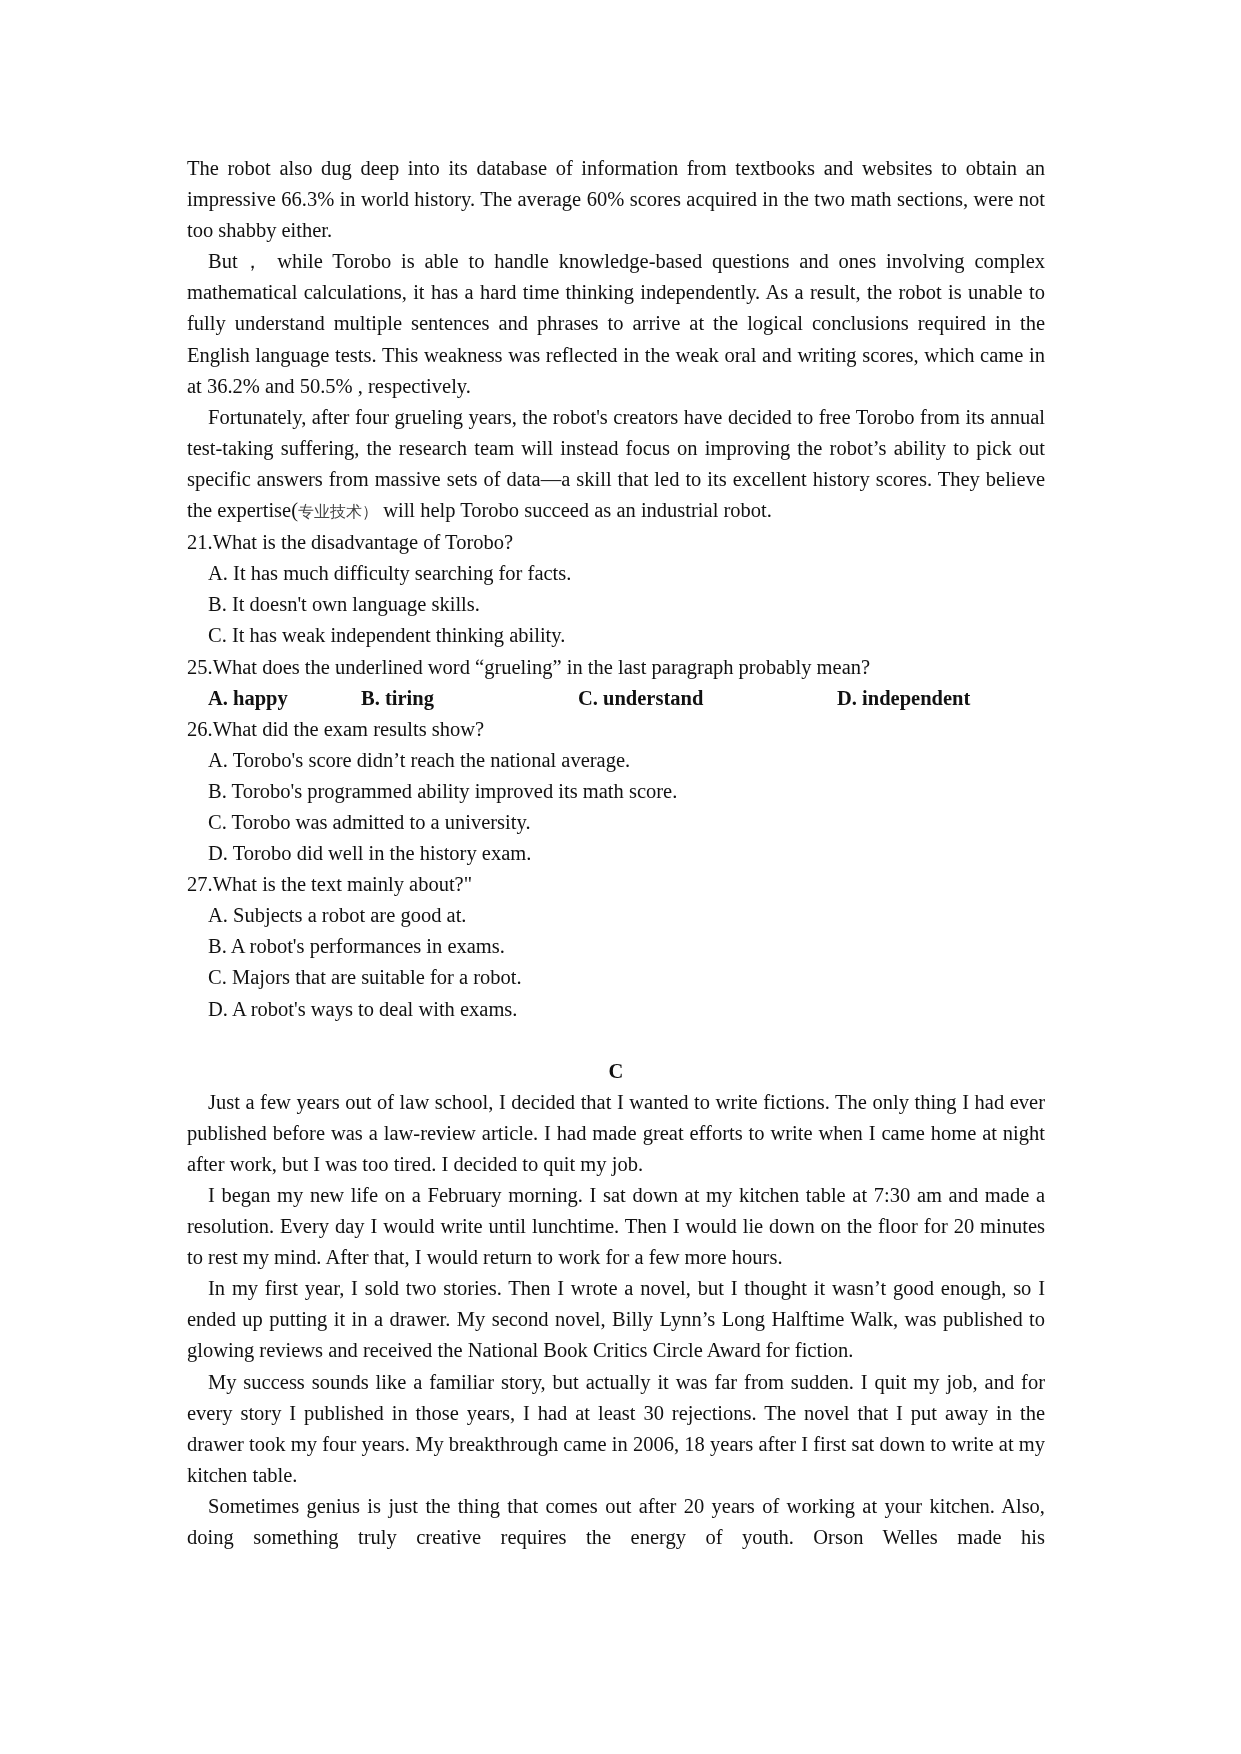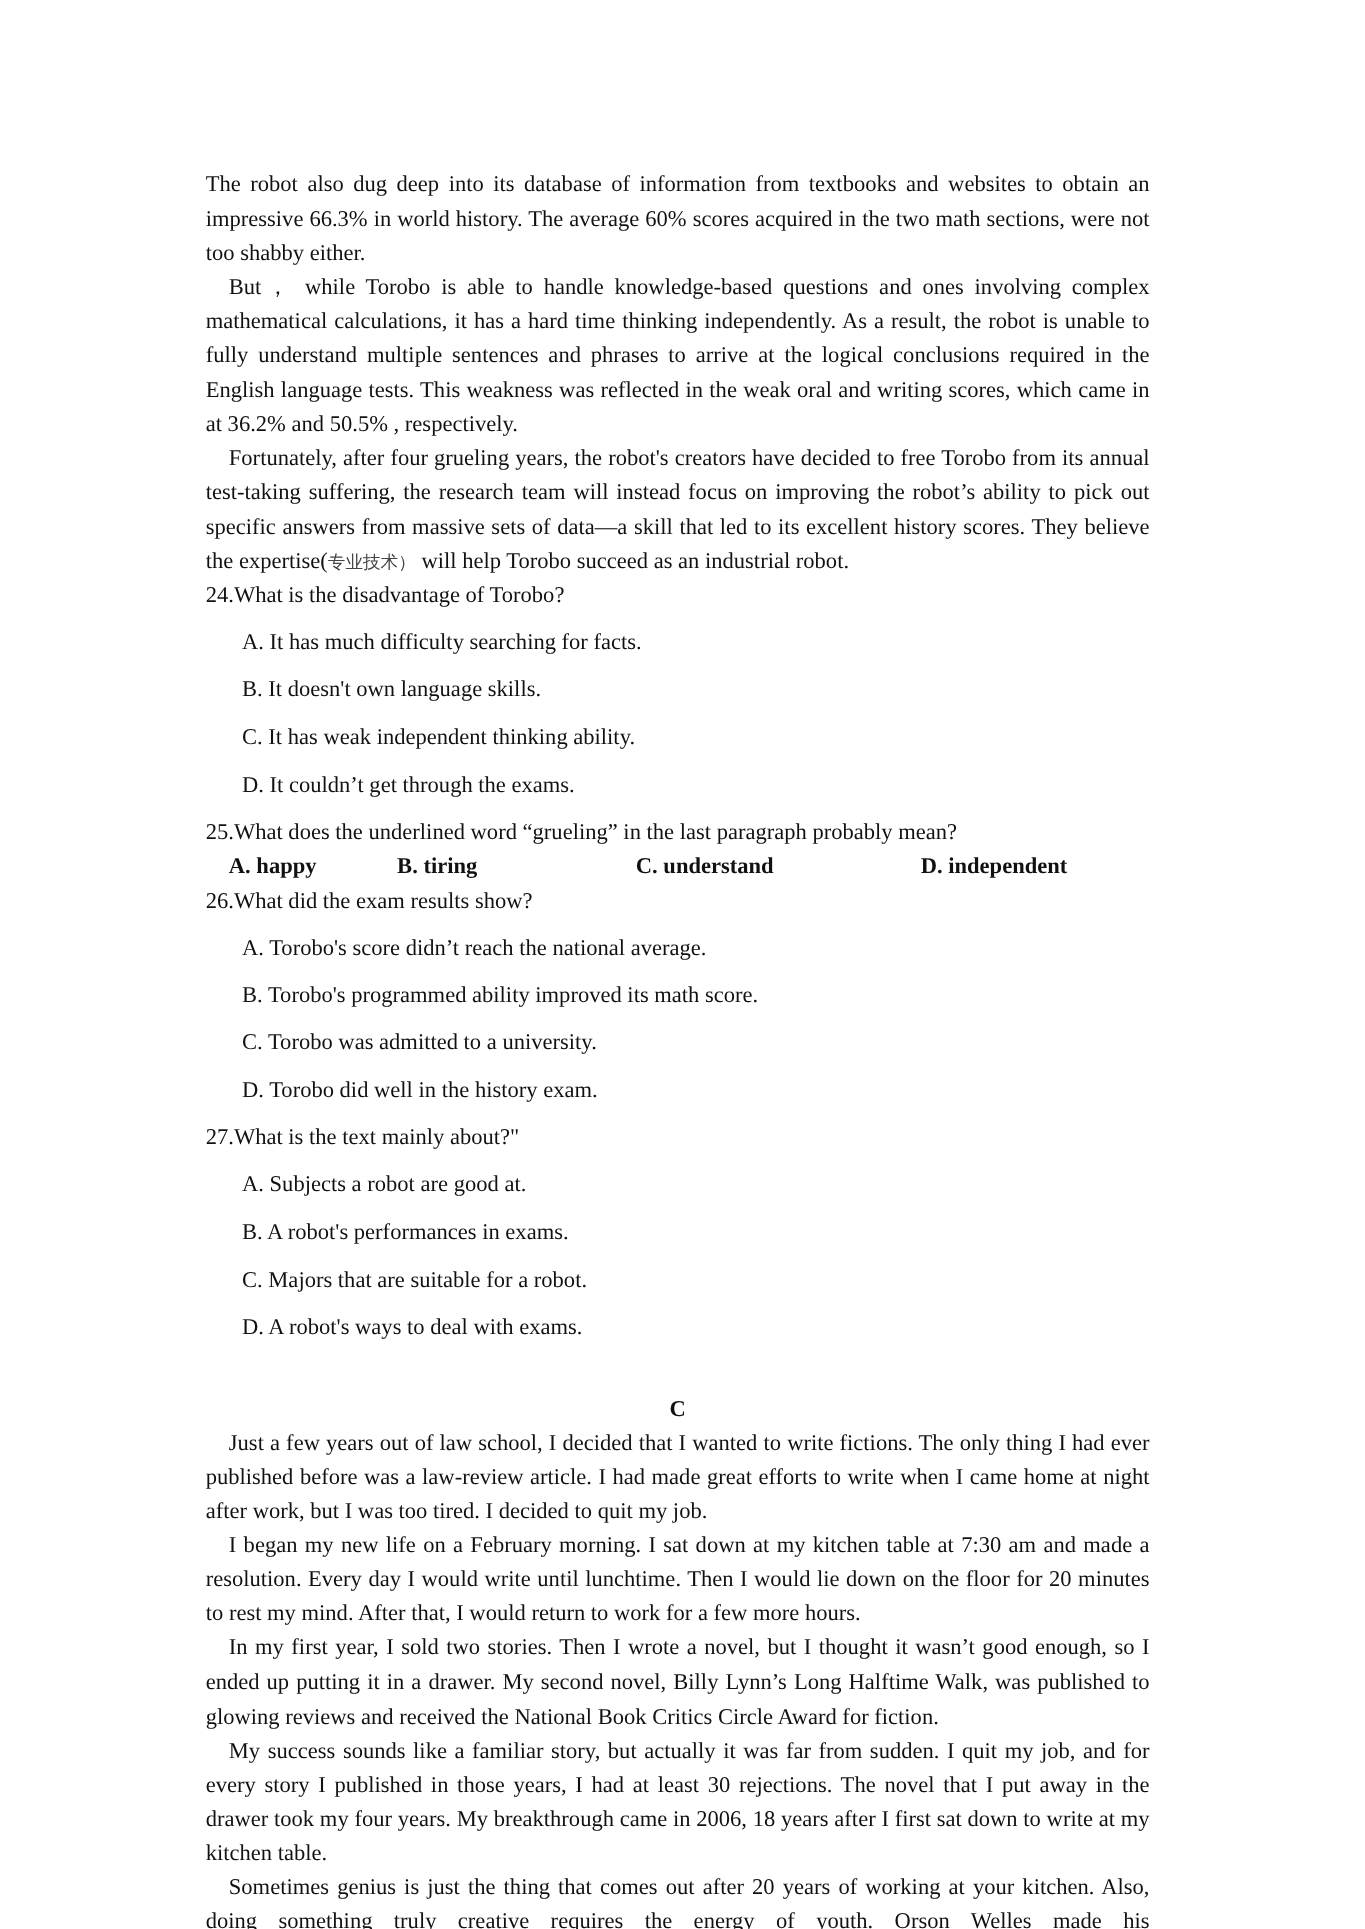--- a/index.html
+++ b/index.html
@@ -5,45 +5,44 @@
   html, body { margin: 0; padding: 0; background: #ffffff; }
   body { width: 1241px; height: 1754px; position: relative; overflow: hidden; }
   .page {
     position: absolute; left: 187px; top: 153px; width: 858px;
     font-family: "Liberation Serif", serif; font-size: 20.5px; line-height: 31.1px;
     color: #111111;
   }
   .p { margin: 0; text-align: justify; }
   .p.indent { text-indent: 21px; }
   .q { margin: 0; }
-  .opt { margin: 12px; padding-left: 21px; }
+  .opt { margin: 0; padding-left: 21px; }
   .opt-row { position: relative; height: 31.1px; font-weight: bold; }
   .opt-row span { position: absolute; top: 0; white-space: nowrap; }
   .u { text-underline-offset: 3px; }
   .cn { font-family: "DejaVu Sans", sans-serif; font-size: 16px; color: #444; }
   .sec-title { margin: 0; text-align: center; font-weight: bold; }
   .gap { height: 31px; }
 </style>
 </head>
 <body>
 
 <div class="page">
 
   <p class="p">The robot also dug deep into its database of information from textbooks and websites to obtain  an impressive 66.3% in world history. The average 60% scores acquired in the two math sections, were not too shabby either.</p>
   <p class="p indent">But， while Torobo is able to handle knowledge-based questions and ones involving complex mathematical calculations, it has a hard time thinking independently. As a result, the robot is unable to fully understand multiple sentences and phrases to arrive at the logical conclusions required in the English language tests. This weakness was reflected in the weak oral and writing scores, which came in at 36.2% and 50.5% , respectively.</p>
   <p class="p indent">
     <span>Fortunately, after four </span><span class="u">grueling</span><span> years, the robot's creators have decided to free Torobo from its annual test-taking suffering, the research team will instead focus on improving the robot’s ability to pick out specific answers from massive sets of data—a skill that led to its excellent history scores. They believe the expertise(</span><span class="cn">专业技术）</span><span> will  help Torobo succeed as an industrial robot.</span>
   </p>
 
   <div>
-    <p class="q">24.What is the disadvantage of Torobo?</p>
+    <p class="q">21.What is the disadvantage of Torobo?</p>
     <p class="opt">A. It has much difficulty searching for facts.</p>
     <p class="opt">B. It doesn't own language skills.</p>
     <p class="opt">C. It has weak independent thinking ability.</p>
-    <p class="opt">D. It couldn’t get through the exams.</p>
   </div>
 
   <div>
     <p class="q">25.What does the underlined word “grueling” in the last paragraph probably mean?</p>
     <div class="opt-row">
       <span style="left:21px">A. happy</span>
       <span style="left:174px">B. tiring</span>
       <span style="left:391px">C. understand</span>
       <span style="left:650px">D. independent</span>
     </div>

